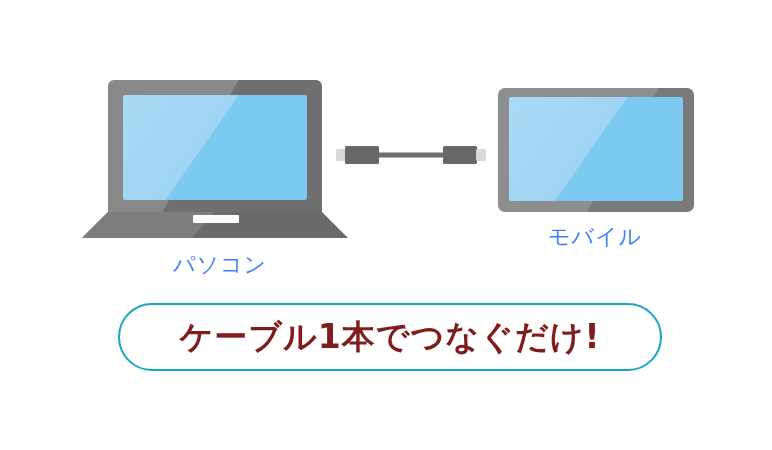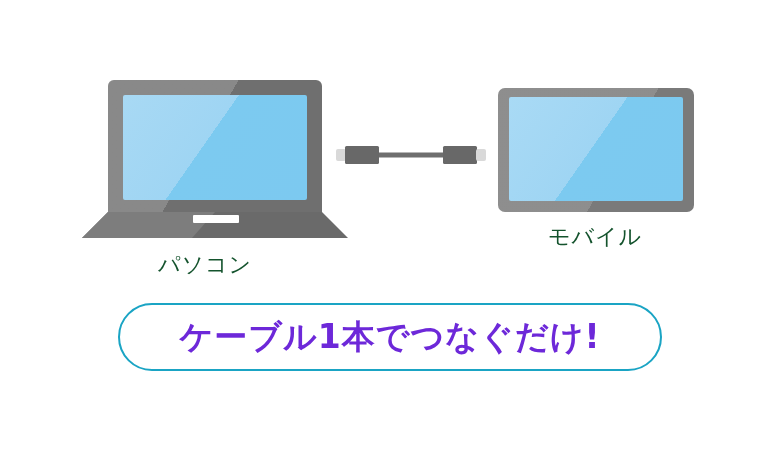--- a/index.html
+++ b/index.html
@@ -12,26 +12,26 @@
   .laptop-screen { position:absolute; left:15px; top:15px; width:184px; height:105px; border-radius:2px;
         background:linear-gradient(125deg, #a8d9f4 0%, #9fd5f3 45%, #7ccaf0 45%, #7cc9f0 100%); z-index:1; }
   .laptop-base { left:82px; top:212px; width:266px; height:26px; }
   .touchpad { left:193px; top:215px; width:46px; height:8px; background:#ffffff; border-radius:1px; }
   .cable { left:336px; top:140px; width:150px; height:30px; }
   .monitor { left:498px; top:88px; width:196px; height:124px; background:#7a7a7a; border-radius:7px; overflow:hidden; }
   .monitor::after { content:""; position:absolute; left:0; top:0; width:100%; height:100%;
         background:linear-gradient(120deg, rgba(255,255,255,0.15) 0%, rgba(255,255,255,0.15) 60%, rgba(0,0,0,0) 60%); }
   .monitor-screen { position:absolute; left:11px; top:9px; width:174px; height:104px; border-radius:2px; z-index:1;
         background:linear-gradient(125deg, #a9daf5 0%, #9fd5f3 48%, #7ccaf0 48%, #7cc9f0 100%); }
-  .label { color:#14532d; font-size:22px; text-align:center; letter-spacing:1px; }
-  .label-pc { left:135px; top:250px; width:140px; }
+  .label { color:#3b82f6; font-size:22px; text-align:center; letter-spacing:1px; }
+  .label-pc { left:150px; top:250px; width:140px; }
   .label-mon { left:490px; top:222px; width:210px; line-height:30px; }
   .pill { left:118px; top:303px; width:540px; height:64px; border:2px solid #1aa4c4; border-radius:34px;
           display:flex; align-items:center; justify-content:center; background:#ffffff; }
-  .pill-text { color:#6d28d9; font-size:33px; font-weight:bold; letter-spacing:1px; }
+  .pill-text { color:#7f1d1d; font-size:33px; font-weight:bold; letter-spacing:1px; }
 </style>
 </head>
 <body>
 
 <div class="abs laptop-lid">
   <div class="laptop-screen"></div>
 </div>
 <svg class="abs laptop-base" viewBox="0 0 266 26" width="266" height="26">
   <polygon points="26,0 240,0 266,26 0,26" fill="#6a6a6a"></polygon>
   <polygon points="26,0 133,0 110,26 0,26" fill="#7d7d7d"></polygon>

